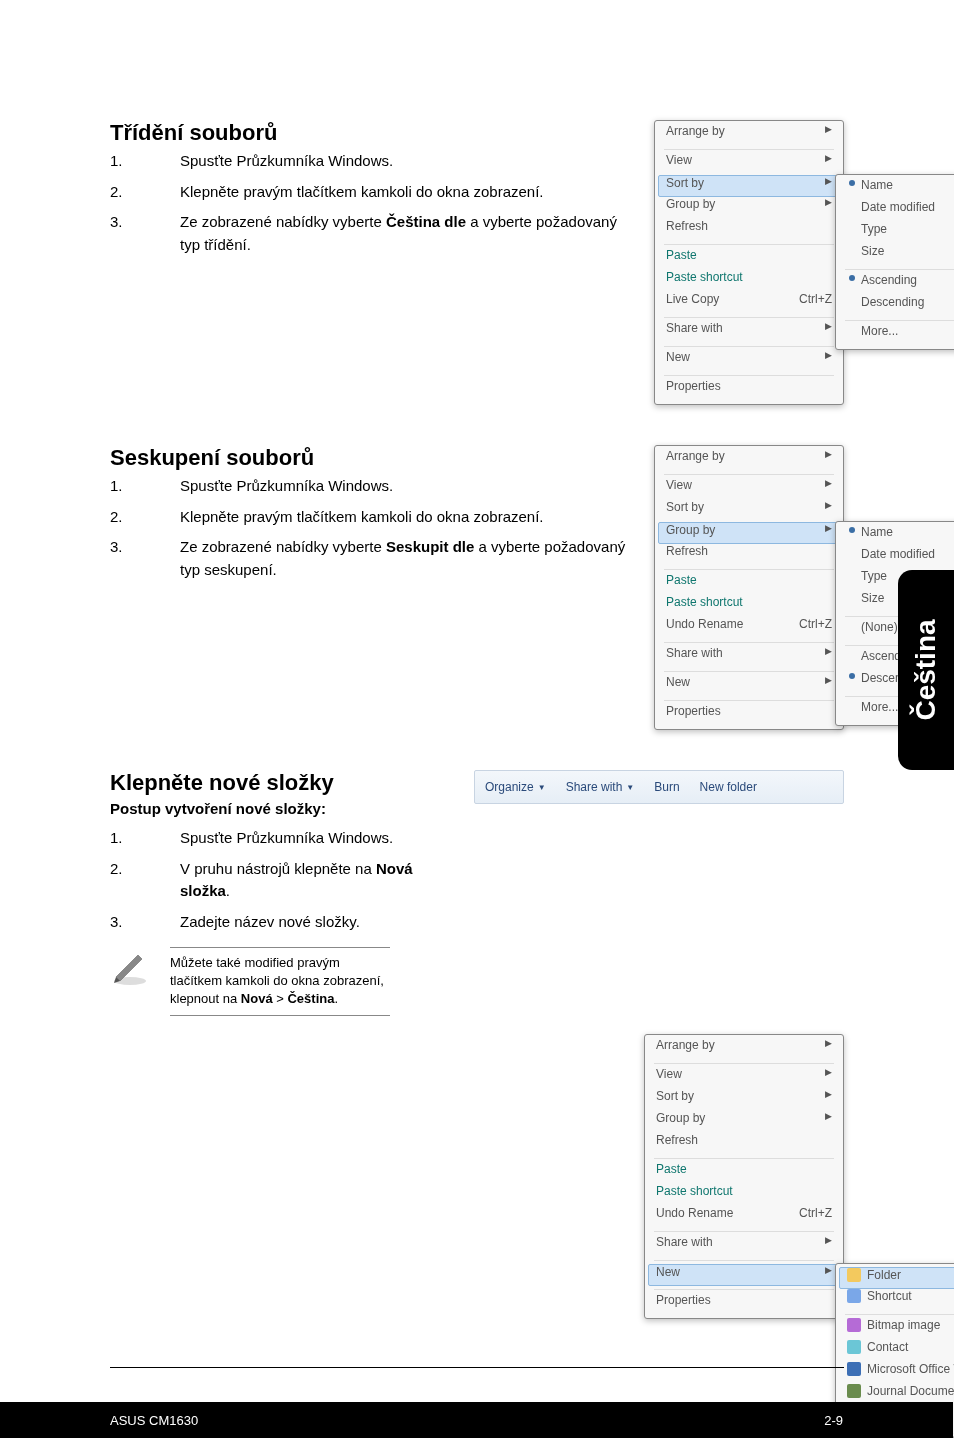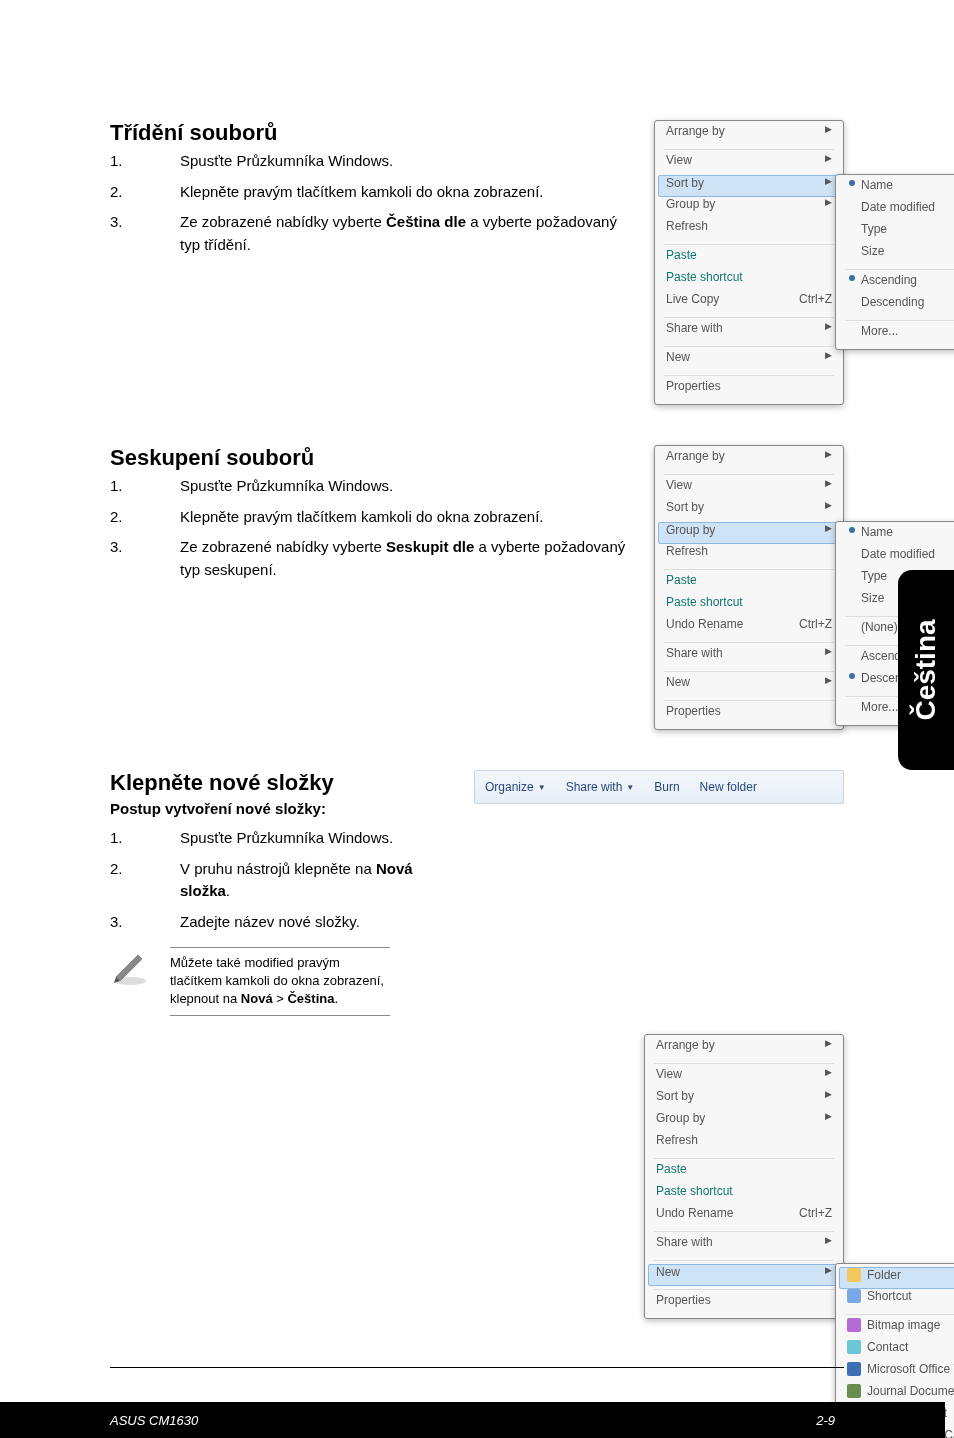--- a/index.html
+++ b/index.html
@@ -128,30 +128,29 @@
   .ic-journal { background: #6a8c4e; }
   .ic-txt { background: #e0e0e0; border:1px solid #aaa; }
   .ic-live { background: #c2b36b; }
   .ic-excel { background: #3d8c4e; }
 
   
   .footer {
     position: absolute;
     bottom: 0;
     left: 0;
-    right: 9px;
+    right: 1px;
     height: 36px;
     background: #000;
     color: #fff;
     display: flex;
     justify-content: space-between;
     align-items: center;
     padding: 0 110px;
     font-size: 13px;
-    font-style: italic;
   }
   .bottom-line {
     position: absolute;
     left: 110px;
     right: 110px;
     bottom: 70px;
     height: 1px;
     background: #000;
   }
 </style>

